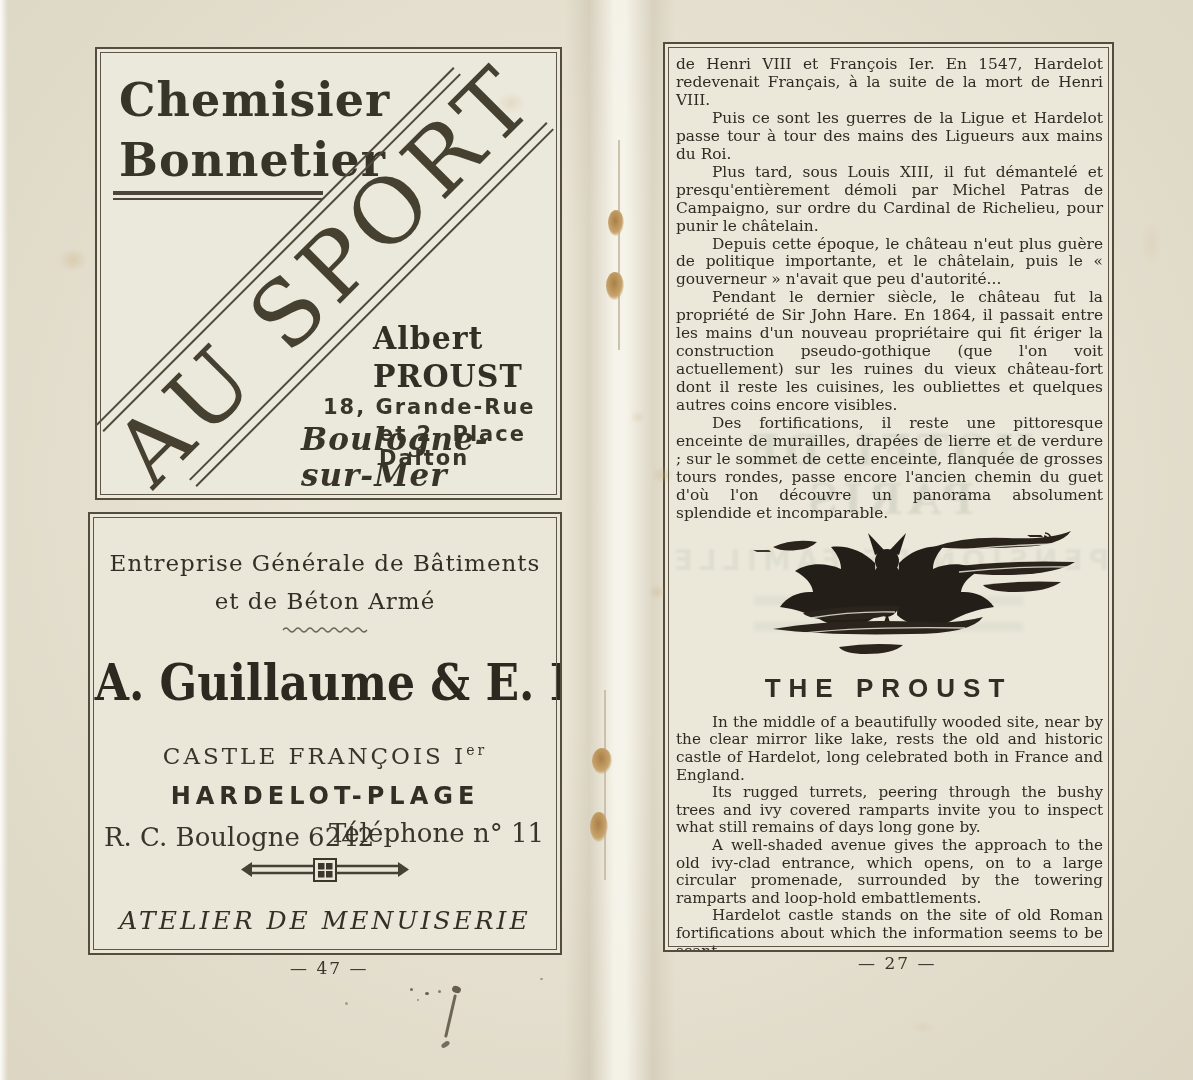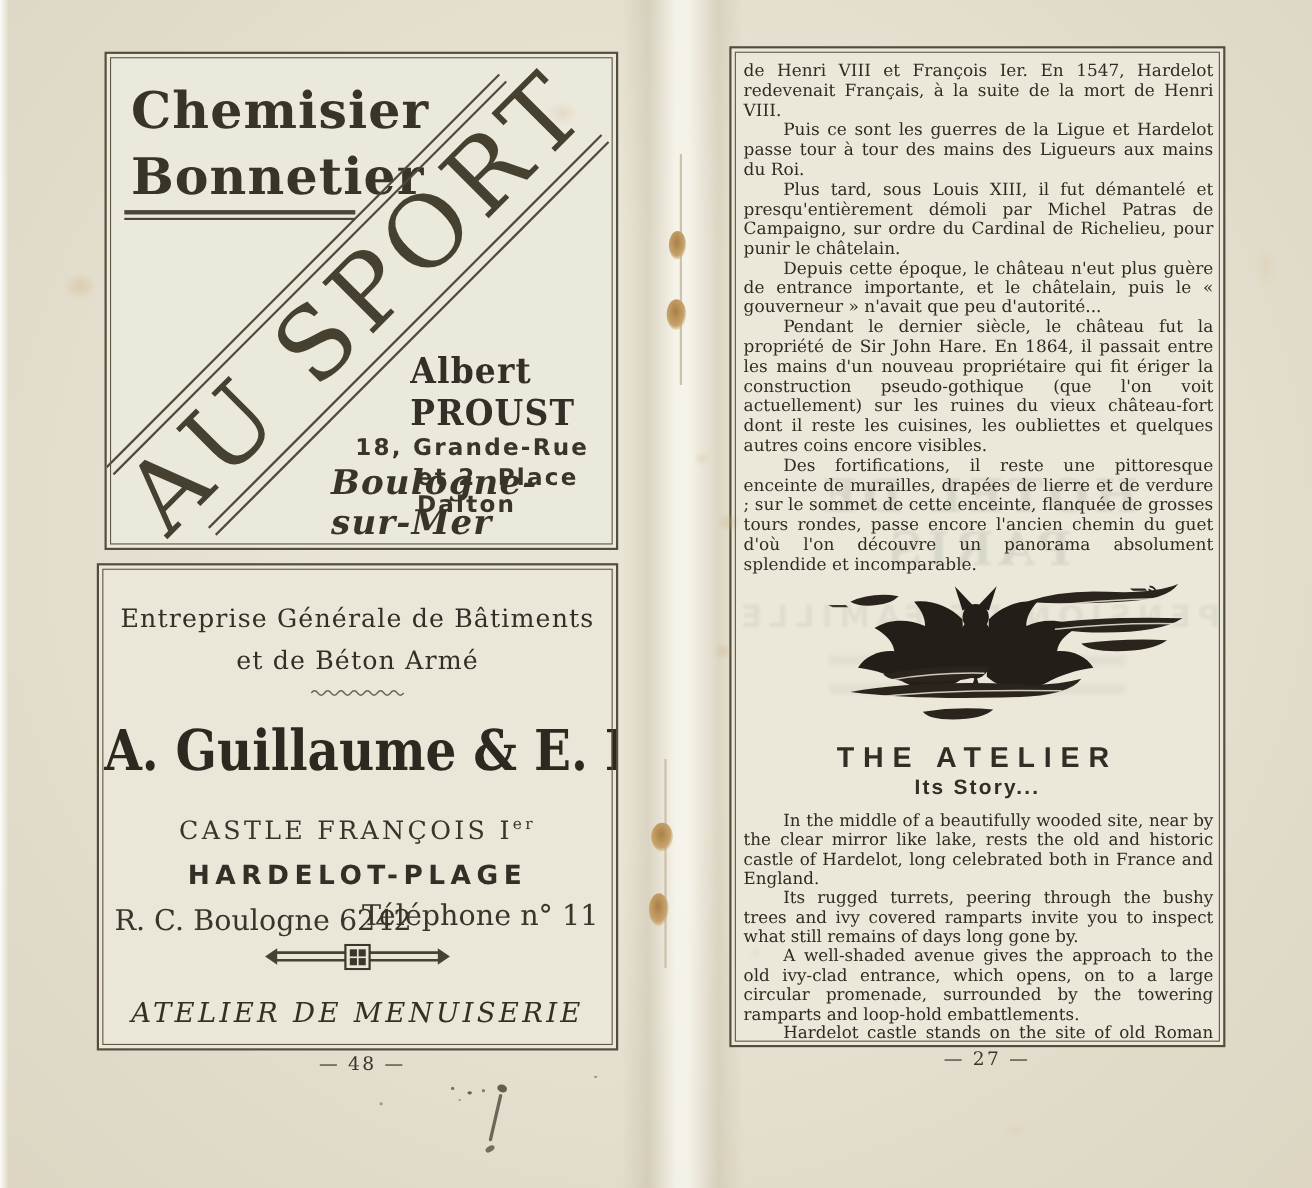--- a/index.html
+++ b/index.html
@@ -141,21 +141,21 @@
   <div class="ghost ghost1">HOTEL DE PARIS</div>
   <div class="ghost ghost2">PENSION DE FAMILLE</div>
   <div class="ghost-bar" style="top:552px;"></div>
   <div class="ghost-bar" style="top:578px;"></div>
 
   <div class="story-flow">
     <div class="body-text fr-text">
       <p>de Henri VIII et François Ier. En 1547, Hardelot redevenait Français, à la suite de la mort de Henri VIII.</p>
       <p class="indent">Puis ce sont les guerres de la Ligue et Hardelot passe tour à tour des mains des Ligueurs aux mains du Roi.</p>
       <p class="indent">Plus tard, sous Louis XIII, il fut démantelé et presqu'entièrement démoli par Michel Patras de Campaigno, sur ordre du Cardinal de Richelieu, pour punir le châtelain.</p>
-      <p class="indent">Depuis cette époque, le château n'eut plus guère de entrance importante, et le châtelain, puis le « gouverneur » n'avait que peu d'autorité...</p>
+      <p class="indent">Depuis cette époque, le château n'eut plus guère de politique importante, et le châtelain, puis le « gouverneur » n'avait que peu d'autorité...</p>
       <p class="indent">Pendant le dernier siècle, le château fut la propriété de Sir John Hare. En 1864, il passait entre les mains d'un nouveau propriétaire qui fit ériger la construction pseudo-gothique (que l'on voit actuellement) sur les ruines du vieux château-fort dont il reste les cuisines, les oubliettes et quelques autres coins encore visibles.</p>
       <p class="indent">Des fortifications, il reste une pittoresque enceinte de murailles, drapées de lierre et de verdure ; sur le sommet de cette enceinte, flanquée de grosses tours rondes, passe encore l'ancien chemin du guet d'où l'on découvre un panorama absolument splendide et incomparable.</p>
     </div>
 
     <div class="bat-wrap">
       <svg width="340" height="140" viewBox="0 0 340 140">
         <g fill="#2a241c" stroke="none">
 
           <path d="M28,22 q20,-9 44,-5 q-7,7 -20,8 q-15,2 -24,-3 z"></path>
           <path d="M8,25 h16 l2,2 h-14 z" opacity=".9"></path>
@@ -186,34 +186,33 @@
 
         <g stroke="#e9e6d8" stroke-width="1.4" fill="none" opacity=".85">
           <path d="M196,28 q50,-8 120,-9"></path>
           <path d="M214,47 q55,-6 110,-5"></path>
           <path d="M40,110 q70,-9 180,-7"></path>
           <path d="M66,93 q40,-7 84,-6"></path>
         </g>
       </svg>
     </div>
 
-    <div class="castle-h">THE ATELIER</div>
-    <div class="castle-sub">Its Story...</div>
+    <div class="castle-h">THE PROUST</div>
 
     <div class="body-text en-text">
       <p class="indent">In the middle of a beautifully wooded site, near by the clear mirror like lake, rests the old and historic castle of Hardelot, long celebrated both in France and England.</p>
       <p class="indent">Its rugged turrets, peering through the bushy trees and ivy covered ramparts invite you to inspect what still remains of days long gone by.</p>
       <p class="indent">A well-shaded avenue gives the approach to the old ivy-clad entrance, which opens, on to a large circular promenade, surrounded by the towering ramparts and loop-hold embattlements.</p>
       <p class="indent">Hardelot castle stands on the site of old Roman fortifications about which the information seems to be scant.</p>
 
     </div>
   </div>
 </div>
 
-<div class="pagenum" style="left:290px;top:958px;">— 48 —</div>
+<div class="pagenum" style="left:290px;top:958px;">— 47 —</div>
 <div class="pagenum" style="left:858px;top:953px;">— 27 —</div>
 
 <div class="stain" style="left:58px;top:248px;width:30px;height:24px;opacity:.30;"></div>
 <div class="stain" style="left:496px;top:92px;width:30px;height:22px;opacity:.22;"></div>
 <div class="stain" style="left:652px;top:466px;width:22px;height:18px;opacity:.30;"></div>
 <div class="stain" style="left:648px;top:584px;width:18px;height:16px;opacity:.26;"></div>
 <div class="stain" style="left:630px;top:410px;width:16px;height:14px;opacity:.20;"></div>
 <div class="stain" style="left:1140px;top:220px;width:22px;height:46px;opacity:.12;"></div>
 <div class="stain" style="left:910px;top:1020px;width:26px;height:14px;opacity:.12;"></div>
 <div class="stain" style="left:680px;top:860px;width:14px;height:12px;opacity:.14;"></div>

